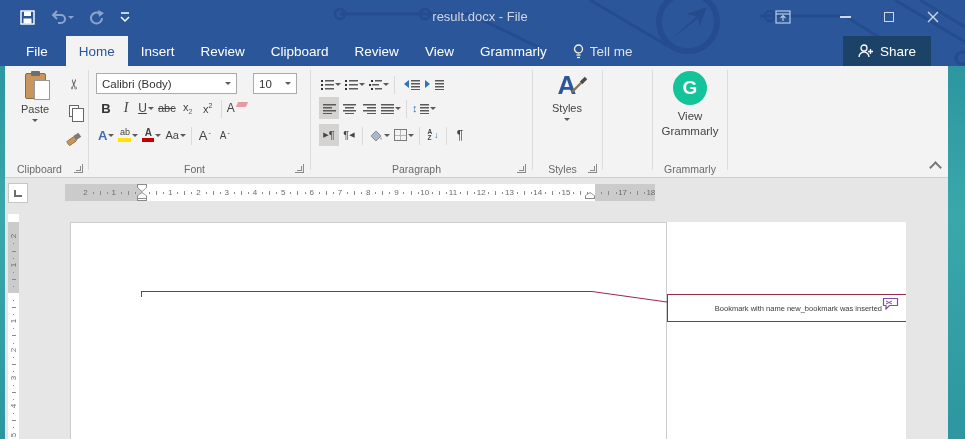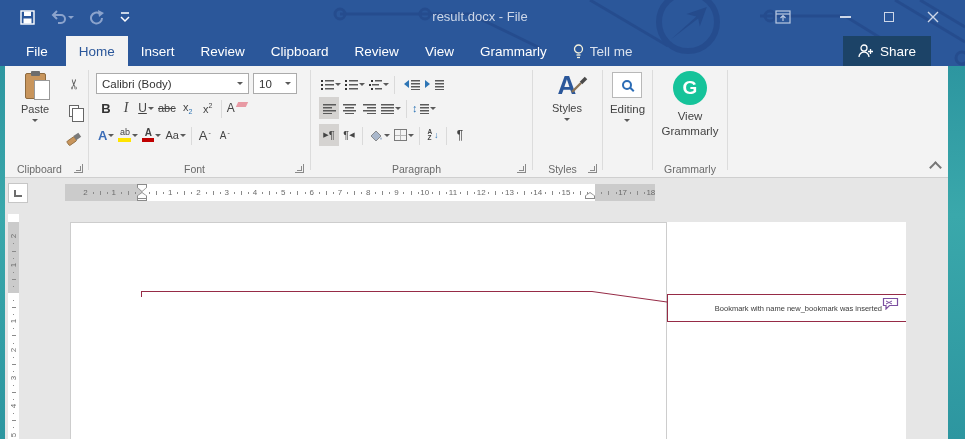--- a/index.html
+++ b/index.html
@@ -279,21 +279,21 @@
           <rect x="1" y="9" width="9" height="5" rx="1" transform="rotate(-35 5 11)" fill="#c8955c" stroke="#8d6a3f" stroke-width="0.8"></rect>
           <rect x="8" y="4" width="6" height="5" transform="rotate(-35 11 6)" fill="#7a7a7a"></rect>
         </svg>
       </div>
       <div class="glabel" style="right:14px;">Clipboard</div>
       <span class="launcher" style="right:5px;"></span>
     </div>
     <div class="vline" style="left:83px;"></div>
 
     <div class="group" style="left:84px;width:221px;">
-      <div class="combo" style="left:7px;top:7px;width:153px;">
+      <div class="combo" style="left:7px;top:7px;width:141px;">
         <span class="fill">Calibri (Body)</span>
         <span class="caret sm"></span>
       </div>
       <div class="combo" style="left:164px;top:7px;width:44px;">
         <span class="fill">10</span>
         <span class="caret sm"></span>
       </div>
       <div class="row" style="left:7px;top:31px;">
         <span class="rbtn">
             <span class="glyph-b">B</span>
@@ -456,31 +456,20 @@
           </svg>
         </span>
         <div style="margin-top:2px;">Styles</div>
         <span class="caret"></span>
       </div>
       <div class="glabel">Styles</div>
       <span class="launcher" style="right:5px;"></span>
     </div>
     <div class="vline" style="left:597px;"></div>
 
-    <div class="group" style="left:598px;width:49px;">
-      <div class="row" style="left:0;top:6px;width:49px;justify-content:center;">
-        <div style="text-align:center;">
-          <div class="edit-box">
-              <span class="mag"></span>
-            </div>
-          <div style="margin-top:5px;font-size:11.5px;">Editing</div>
-          <span class="caret"></span>
-        </div>
-      </div>
-    </div>
     <div class="vline" style="left:647px;"></div>
 
     <div class="group" style="left:648px;width:74px;">
       <div class="row" style="left:0;top:5px;width:74px;justify-content:center;">
         <div style="text-align:center;">
           <div class="gcircle">
               <span>G</span>
             </div>
           <div class="two-line" style="margin-top:4px;">
             <div>View</div>

